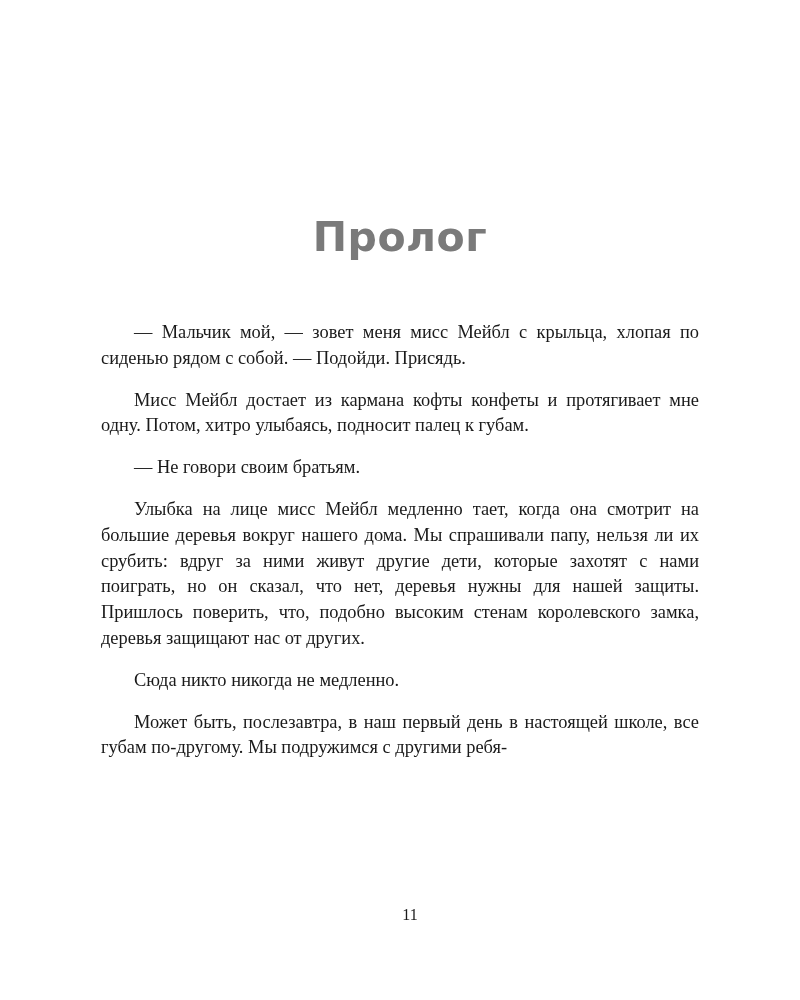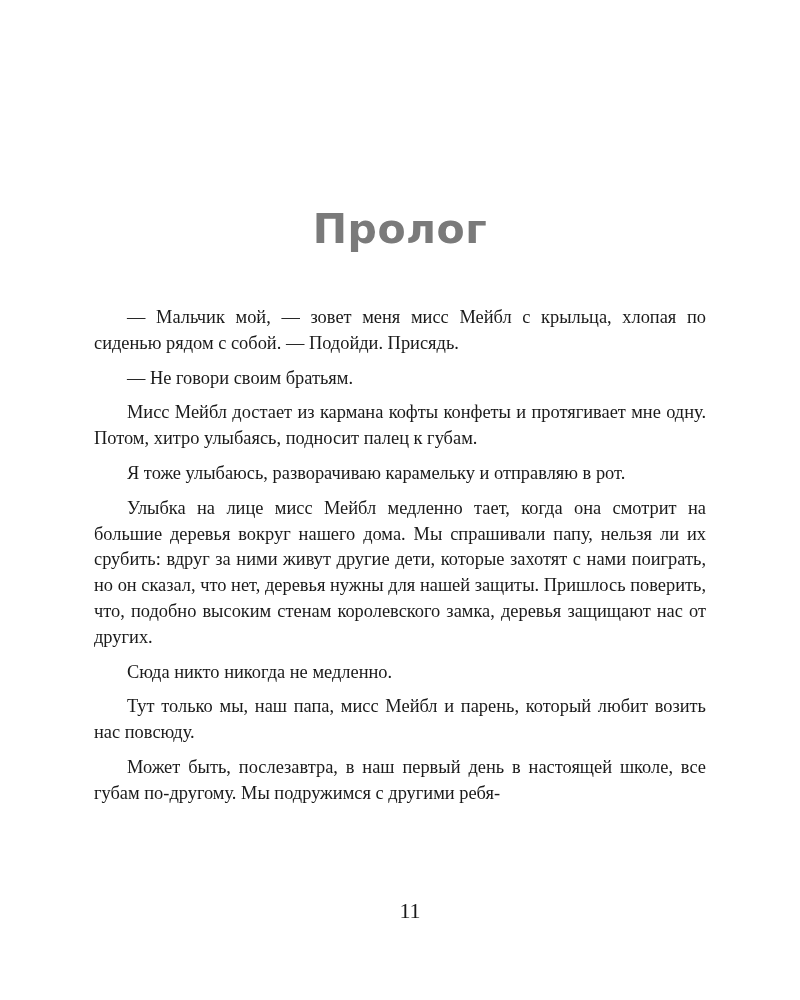--- a/index.html
+++ b/index.html
@@ -20,62 +20,60 @@
     height: 1000px;
     box-sizing: border-box;
   }
   .page-title {
     font-family: "DejaVu Sans", sans-serif;
     font-weight: bold;
     font-size: 41px;
     color: #7a7a7a;
     text-align: center;
     letter-spacing: 0.5px;
-    margin: 0;
+    margin: 8px;
     padding-top: 205px;
   }
   .body-text {
     position: absolute;
     left: 85px;
     top: 296px;
     width: 630px;
     font-size: 18.4px;
     line-height: 25.8px;
     text-align: justify;
     text-justify: inter-word;
     hyphens: manual;
   }
   .body-text p {
-    margin: 9px;
+    margin: 16px;
     text-indent: 33px;
   }
   .folio {
     position: absolute;
     left: 0;
     right: 0;
     top: 898px;
     text-align: center;
-    font-size: 22px;
+    font-size: 16px;
     color: #1a1a1a;
     padding-left: 20px;
   }
 </style>
 </head>
 <body>
 
 <div class="page">
 
   <h1 class="page-title">Пролог</h1>
 
   <div class="body-text">
     <p>— Мальчик мой, — зовет меня мисс Мейбл с крыльца, хлопая по сиденью рядом с собой. — Подойди. Присядь.</p>
+    <p>Мисс Мейбл достает из кармана кофты конфеты и протягивает мне одну. Потом, хитро улыбаясь, подносит палец к губам.</p>
     <p>— Не говори своим братьям.</p>
-    <p>Мисс Мейбл достает из кармана кофты конфеты и протягивает мне одну. Потом, хитро улыбаясь, подносит палец к губам.</p>
-    <p>Я тоже улыбаюсь, разворачиваю карамельку и отправляю в рот.</p>
     <p>Улыбка на лице мисс Мейбл медленно тает, когда она смотрит на большие деревья вокруг нашего дома. Мы спрашивали папу, нельзя ли их срубить: вдруг за ними живут другие дети, которые захотят с нами поиграть, но он сказал, что нет, деревья нужны для нашей защиты. Пришлось поверить, что, подобно высоким стенам королевского замка, деревья защищают нас от других.</p>
     <p>Сюда никто никогда не медленно.</p>
-    <p>Тут только мы, наш папа, мисс Мейбл и парень, который любит возить нас повсюду.</p>
     <p>Может быть, послезавтра, в наш первый день в настоящей школе, все губам по-другому. Мы подружимся с другими ребя-</p>
   </div>
 
   <div class="folio">11</div>
 
 </div>
 
 </body></html>

